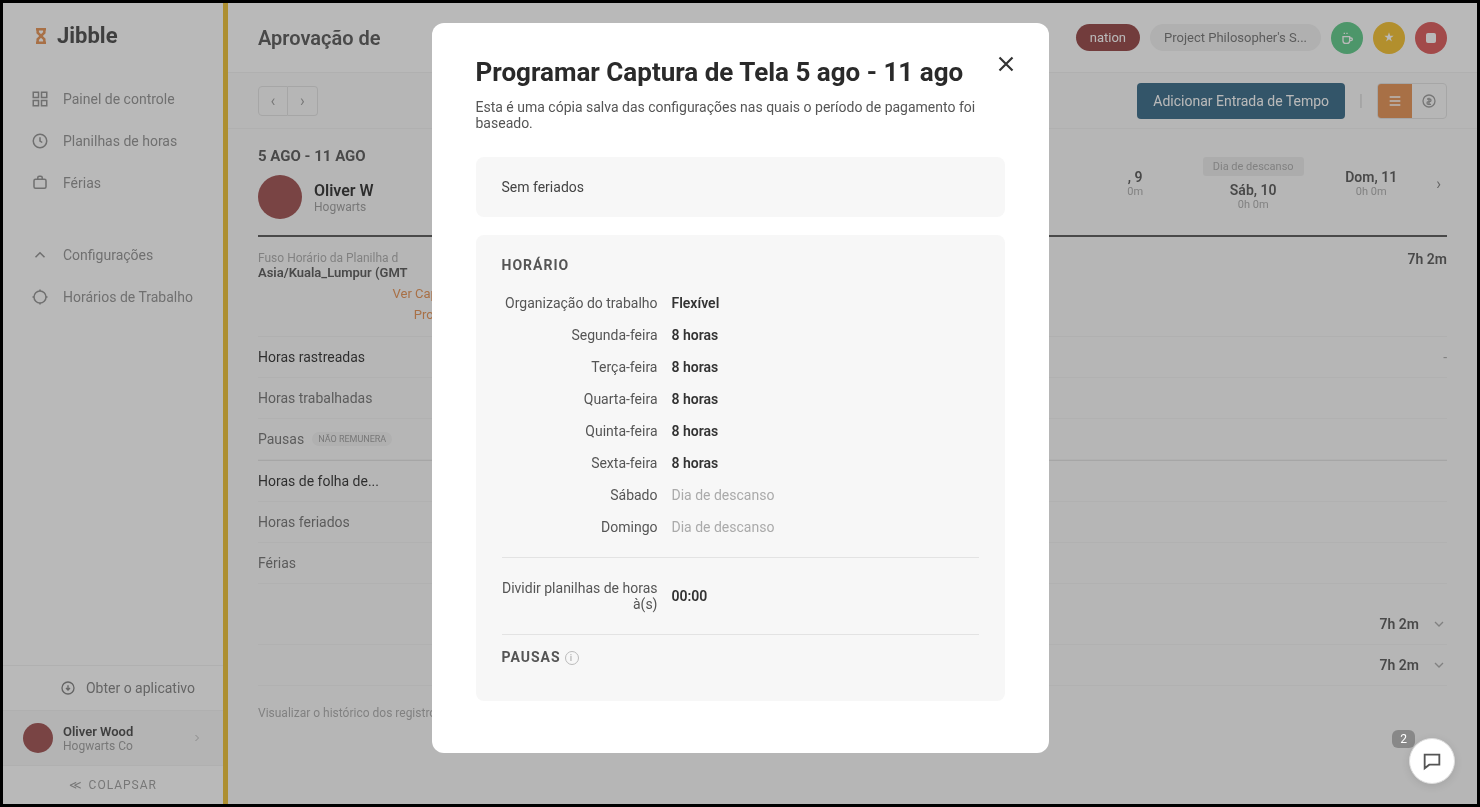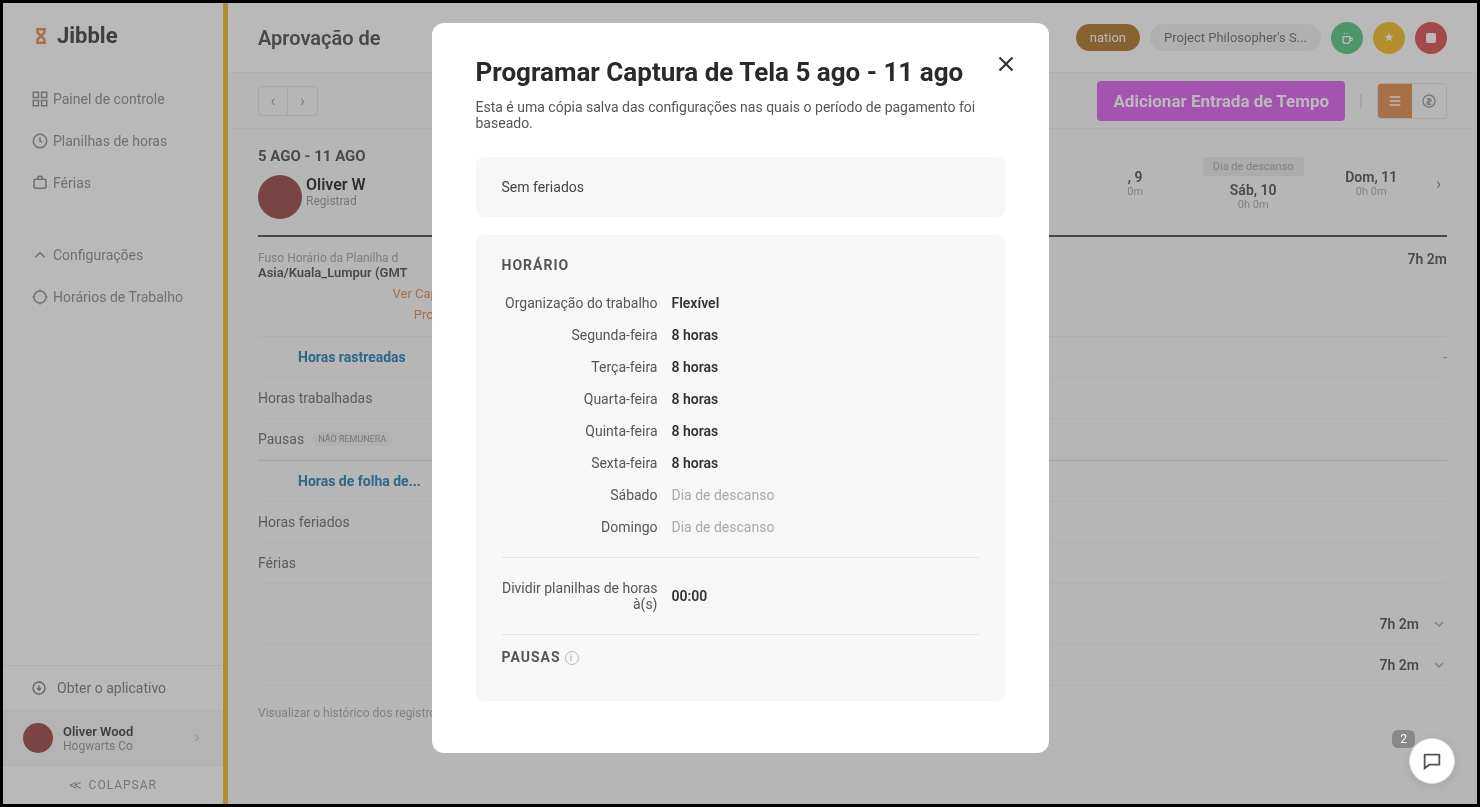--- a/index.html
+++ b/index.html
@@ -3,76 +3,76 @@
 <meta charset="utf-8">
 <style>
   * { box-sizing: border-box; margin: 0; padding: 0; font-family: -apple-system, BlinkMacSystemFont, "Segoe UI", Roboto, sans-serif; }
   body { width: 1480px; height: 807px; overflow: hidden; position: relative; background: #fff; border: 3px solid #000; }
 
   
   .sidebar { position: absolute; left: 0; top: 0; width: 225px; height: 100%; background: #fff; border-right: 5px solid #eab308; display: flex; flex-direction: column; }
   .logo { display: flex; align-items: center; gap: 6px; padding: 20px 28px; font-weight: 700; font-size: 22px; color: #222; }
   .logo-icon { width: 20px; height: 20px; }
   .nav { padding: 10px 0; flex: 1; }
-  .nav-item { display: flex; align-items: center; gap: 4px; padding: 12px 28px; color: #7a7a7a; font-size: 14px; cursor: pointer; }
+  .nav-item { display: flex; align-items: center; gap: 14px; padding: 12px 28px; color: #7a7a7a; font-size: 14px; cursor: pointer; }
   .nav-item .icon { width: 18px; height: 18px; }
   .nav-section { margin-top: 30px; }
-  .get-app { padding: 14px 28px; display: flex; align-items: center; gap: 10px; color: #666; font-size: 14px; border-top: 1px solid #eee; cursor: pointer; }
+  .get-app { padding: 14px 28px; display: flex; align-items: center; gap: 10px; color: #666; font-size: 14px; border-top: 1px solid #eee; cursor: pointer; justify-content: flex-end; }
   .user-panel { padding: 12px 20px; display: flex; align-items: center; gap: 10px; border-top: 1px solid #eee; background: #f6f6f6; cursor: pointer; }
   .avatar { width: 30px; height: 30px; border-radius: 50%; background: #8b2a2a; }
   .user-info { flex: 1; }
   .user-name { font-weight: 600; font-size: 13px; color: #222; }
   .user-org { font-size: 12px; color: #888; }
   .collapse { padding: 12px 0; text-align: center; color: #888; font-size: 12px; letter-spacing: 1px; border-top: 1px solid #eee; cursor: pointer; }
 
   
   .main { position: absolute; left: 225px; top: 0; right: 0; height: 100%; background: #fafafa; }
   .header { height: 70px; display: flex; align-items: center; padding: 0 30px; justify-content: space-between; background: #fff; border-bottom: 1px solid #eee; }
   .header-title { font-size: 20px; font-weight: 600; color: #333; }
   .header-right { display: flex; align-items: center; gap: 10px; }
   .pill { padding: 6px 14px; border-radius: 18px; font-size: 13px; background: #eee; color: #555; cursor: pointer; }
-  .pill.purple { background: #a16207; color: #fff; }
+  .pill.purple { background: #7f1d1d; color: #fff; }
   .circle-btn { width: 32px; height: 32px; border-radius: 50%; display: flex; align-items: center; justify-content: center; cursor: pointer; }
   .circle-green { background: #3bbf6f; color:#fff; }
   .circle-yellow { background: #f2b200; color:#fff; }
   .circle-red { background: #d63636; position:relative; }
   .circle-red::after{content:"";position:absolute;width:10px;height:10px;background:#fff;border-radius:2px;}
 
   .toolbar { height: 56px; display: flex; align-items: center; padding: 0 30px; gap: 14px; border-bottom: 1px solid #eee; }
   .arrow-btns { display: flex; }
   .arrow-btn { width: 30px; height: 30px; border: 1px solid #ddd; display: flex; align-items:center; justify-content:center; cursor:pointer; color:#888;}
   .arrow-btn:first-child{border-radius:4px 0 0 4px;}
   .arrow-btn:last-child{border-radius:0 4px 4px 0; border-left:none;}
   .spacer { flex: 1; }
-  .btn-orange { background: #d946ef; color: #fff; padding: 10px 16px; border-radius: 4px; font-size: 17px; font-weight: 700; cursor:pointer; }
+  .btn-orange { background: #0c4a6e; color: #fff; padding: 10px 16px; border-radius: 4px; font-size: 14px; font-weight: 400; cursor:pointer; }
   .view-toggle { display:flex; border:1px solid #ddd; border-radius:4px; overflow:hidden;}
   .view-toggle > div{ width:34px; height:34px; display:flex;align-items:center;justify-content:center; cursor:pointer;}
   .view-toggle > div:first-child{background:#e07a2e;}
 
   .content { padding: 18px 30px; }
   .period-header { display: flex; align-items: center; gap: 20px; border-bottom: 2px solid #333; padding-bottom: 16px;}
   .period-label { font-weight: 700; font-size: 15px; color:#333;}
-  .user-block { display:flex; gap:4px; align-items:flex-start;}
+  .user-block { display:flex; gap:12px; align-items:center;}
   .avatar-lg { width:44px;height:44px;border-radius:50%;background:#8b2a2a;}
   .days-row { display:flex; margin-left:auto; gap:0; align-items:center;}
   .day-col { width:118px; text-align:center;}
   .day-name { font-weight:600; font-size:14px; color:#333;}
   .day-hrs { font-size:11px; color:#999;}
   .rest-badge { background:#e8e8e8; color:#999; font-size:11px; padding:3px 10px; border-radius:3px; margin-bottom:6px; display:inline-block;}
   .scroll-arrow { padding:0 6px; color:#666; cursor:pointer;}
 
   .info-row { display:flex; padding:14px 0; border-bottom:1px solid #eee; font-size:13px; color:#666;}
   .info-left { width:220px;}
   .tz-label { font-size:12px; color:#999;}
   .tz-value { font-weight:600; color:#333;}
   .link-orange { color:#e07a2e; cursor:pointer; display:block; margin-top:6px; text-align:right;}
 
   .metric-row { display:flex; align-items:center; padding:12px 0; border-bottom:1px solid #f0f0f0;}
   .metric-label { width:220px; font-size:14px; color:#555; display:flex; gap:8px; align-items:center;}
-  .metric-label strong { font-weight:700; color:#0369a1;margin-left:40px;}
+  .metric-label strong { font-weight:400; color:#000000;}
   .badge-mini { background:#eee; font-size:9px; padding:2px 6px; border-radius:8px; color:#888;}
   .metric-val { margin-left:auto; font-weight:600; color:#333; font-size:14px;}
   .metric-val.muted { color:#999; font-weight:400;}
   .chevron { margin-left:12px; color:#999;}
   .audit-note { font-size:12px; color:#999; margin-top:20px;}
 
   
   .overlay { position: absolute; inset:0; background: rgba(100,100,100,0.45); display:flex; align-items:flex-start; justify-content:center; padding-top:20px;}
   .modal { width: 617px; max-height: 760px; background:#fff; border-radius:12px; padding: 34px 44px; overflow-y:auto; position:relative;}
   .modal-title { font-size: 26px; font-weight: 700; color:#2a2a2a; margin-bottom: 12px;}
@@ -208,21 +208,21 @@
   </div>
 
   <div class="content">
     <div class="period-header">
       <div style="width:220px;">
         <div class="period-label">5 AGO - 11 AGO</div>
         <div class="user-block" style="margin-top:10px;">
           <div class="avatar-lg"></div>
           <div>
             <div style="font-weight:600;">Oliver W</div>
-            <div style="font-size:12px;color:#888;">Registrad</div>
+            <div style="font-size:12px;color:#888;">Hogwarts</div>
           </div>
         </div>
       </div>
       <div class="days-row">
         <div class="day-col">
           <div class="day-name">, 9</div>
           <div class="day-hrs">0m</div>
         </div>
         <div class="day-col">
           <div class="rest-badge">Dia de descanso</div>

